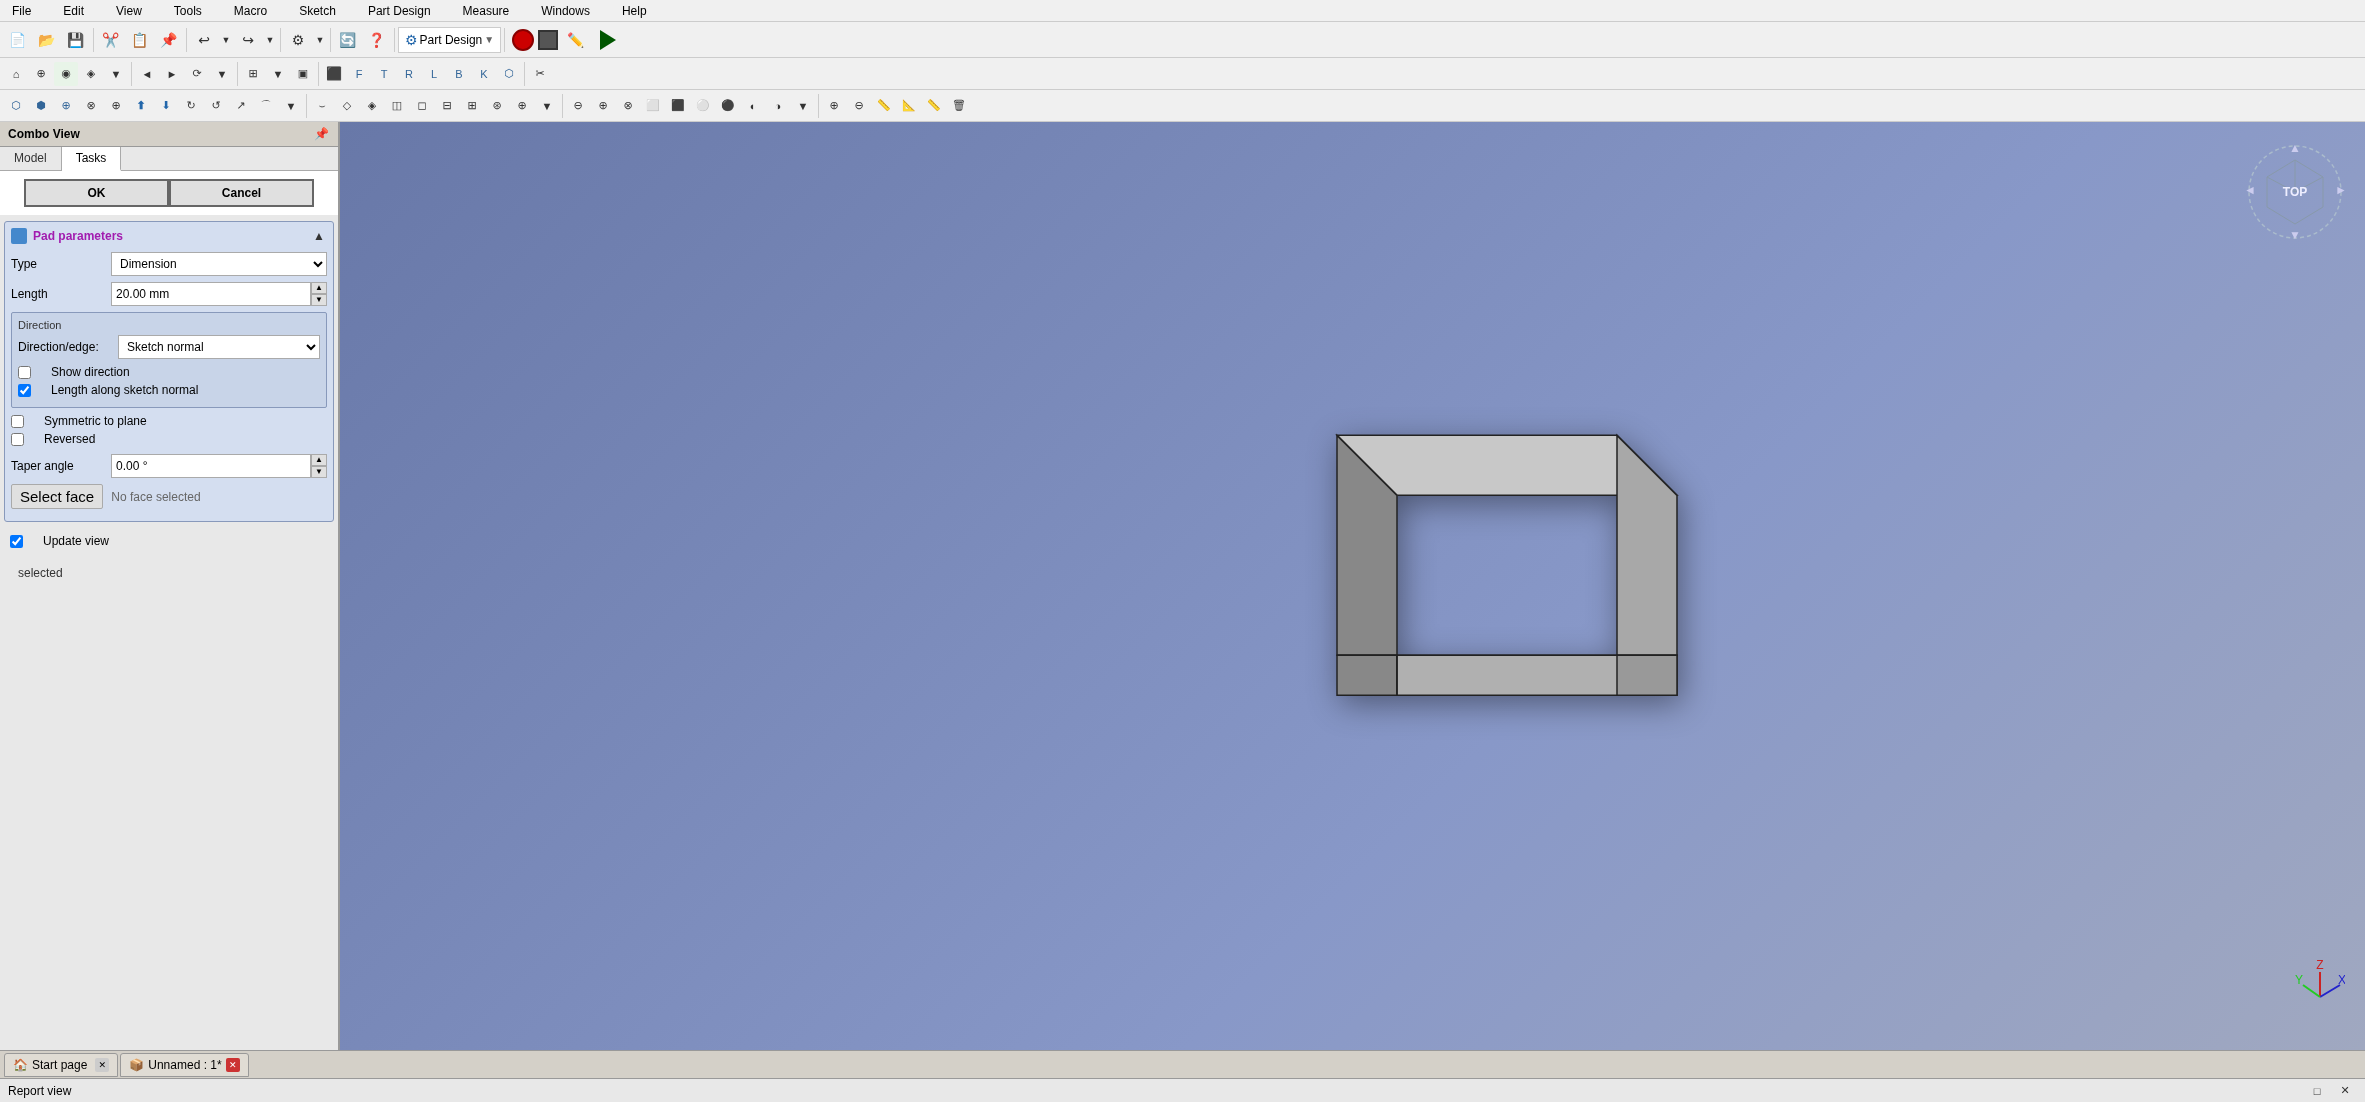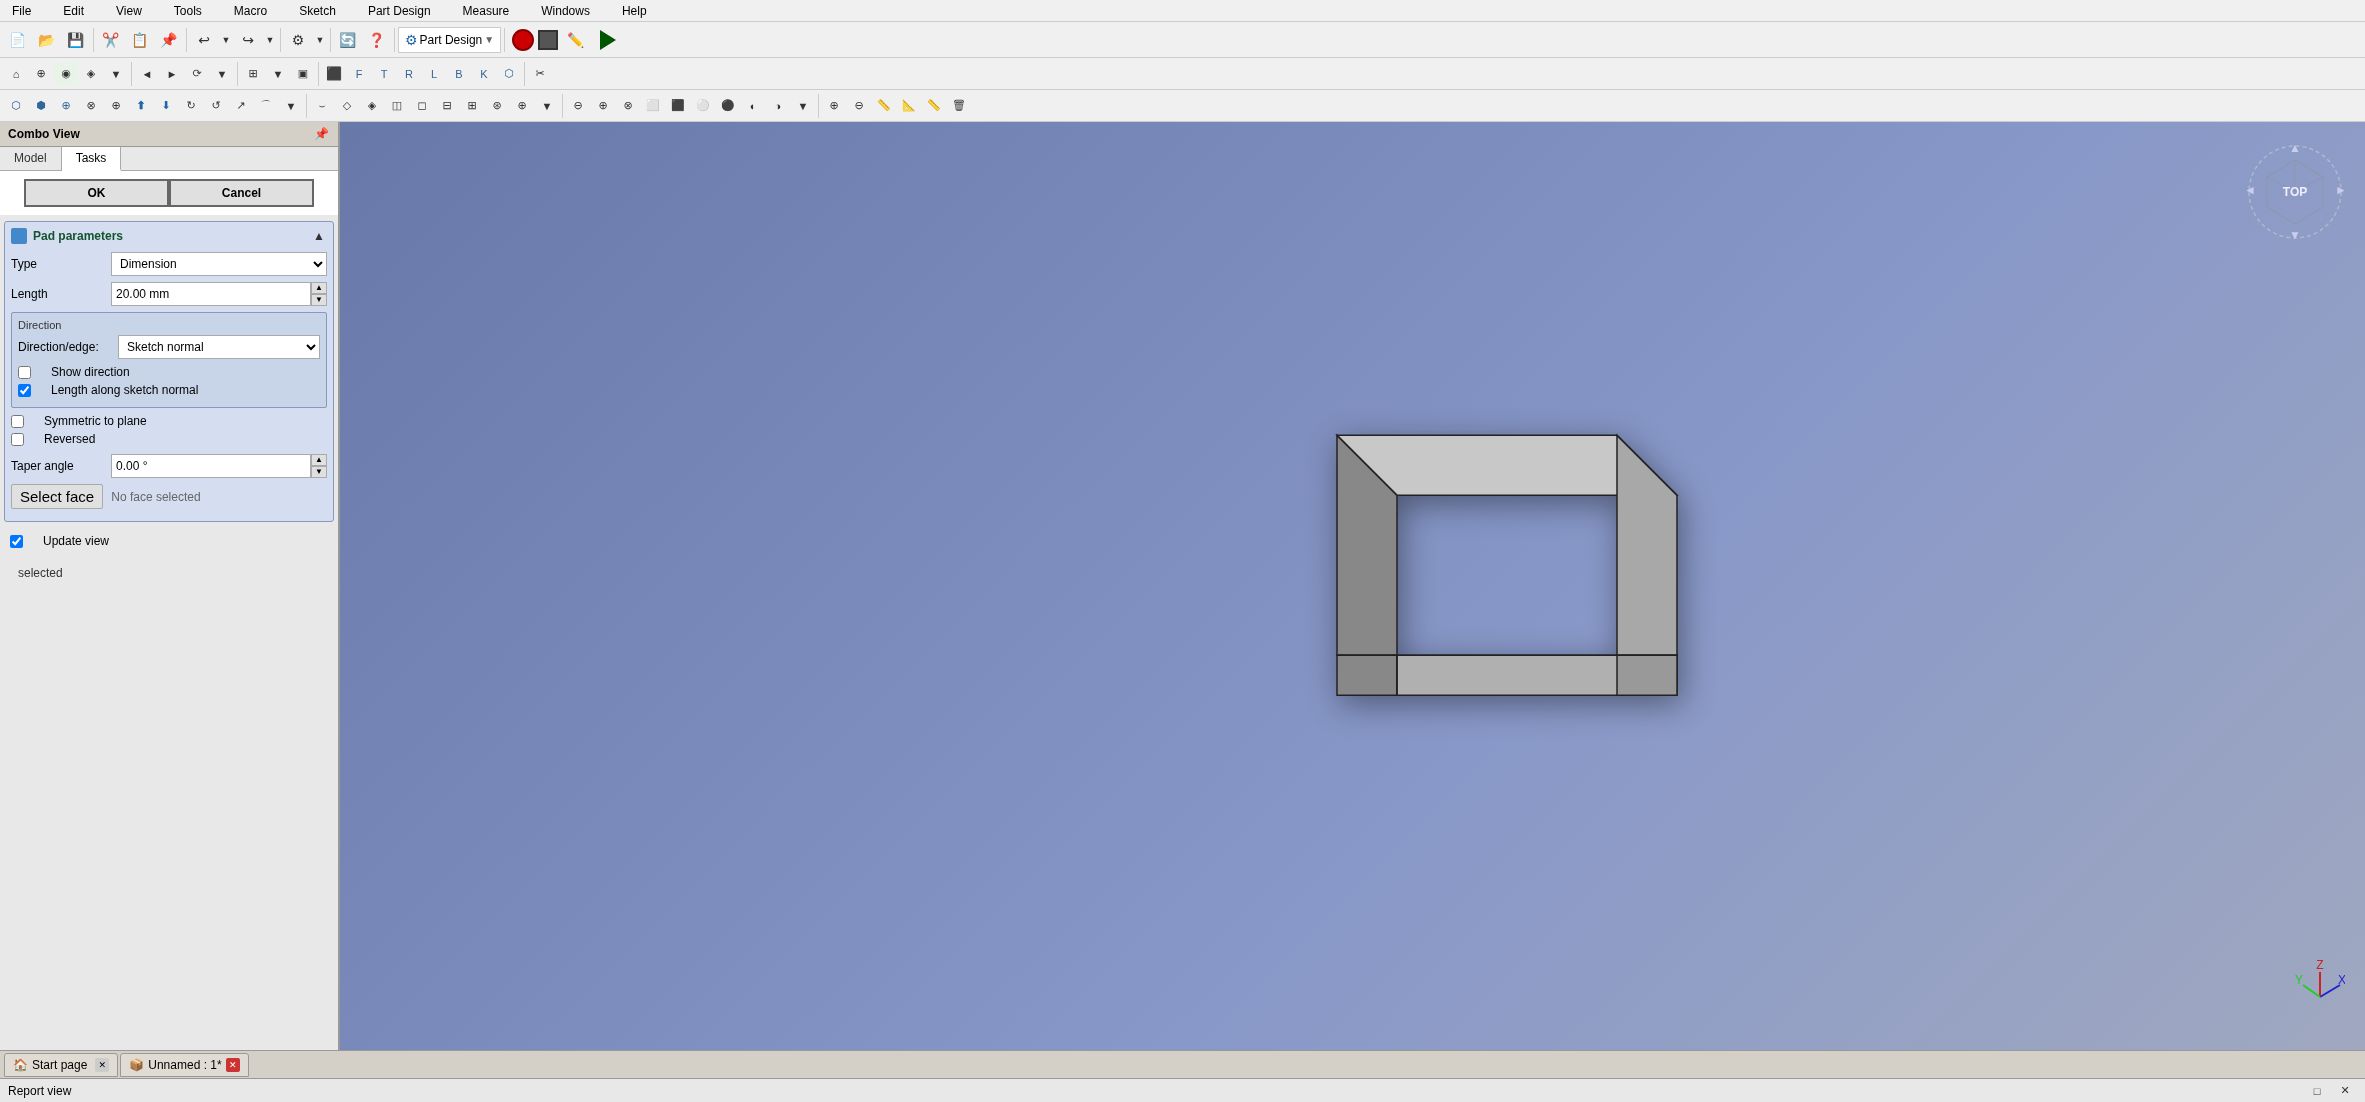--- a/index.html
+++ b/index.html
@@ -125,21 +125,21 @@
       align-items: center;
       justify-content: space-between;
       margin-bottom: 8px;
     }
     #pad-params-title {
       display: flex;
       align-items: center;
       gap: 6px;
       font-weight: bold;
       font-size: 12px;
-      color: #14532d;
+      color: #a21caf;
     }
     .param-icon {
       width: 16px; height: 16px;
       background: #4488cc;
       display: inline-block;
       border-radius: 2px;
     }
     .param-row {
       display: flex;
       align-items: center;

